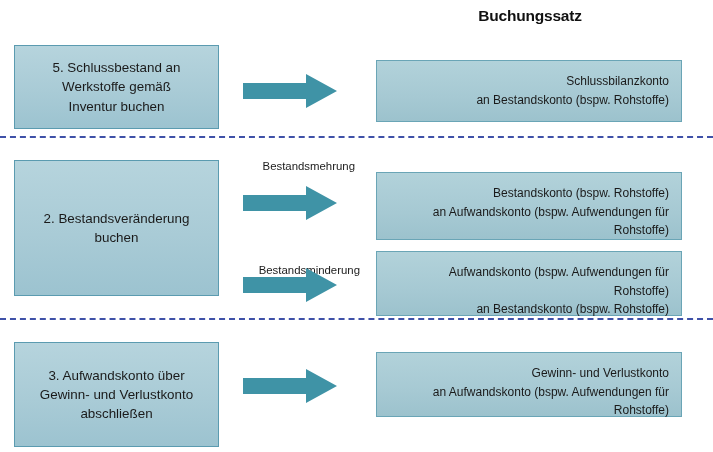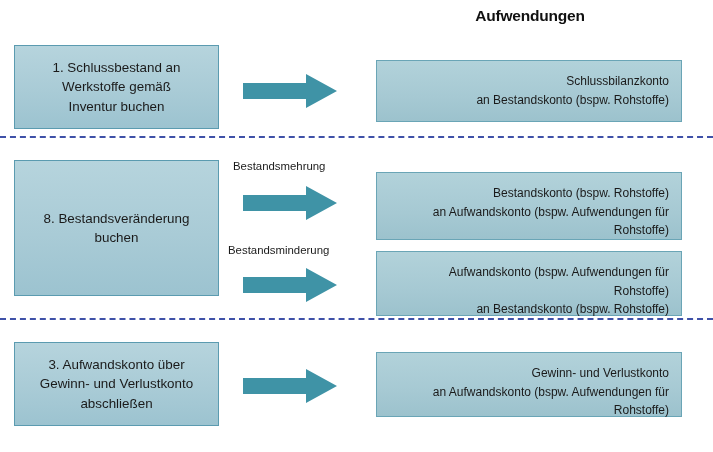--- a/index.html
+++ b/index.html
@@ -48,21 +48,21 @@
   .process-box .txt {
     font-size: 13.4px;
     line-height: 1.42;
     color: #1a1a1a;
     text-align: center;
     white-space: pre-line;
   }
 
   #process-box-1 { left: 14px; top: 45px;  width: 205px; height: 84px; }
   #process-box-2 { left: 14px; top: 160px; width: 205px; height: 136px; }
-  #process-box-3 { left: 14px; top: 342px; width: 205px; height: 84px; }
+  #process-box-3 { left: 14px; top: 342px; width: 205px; height: 105px; }
 
   
   .entry-box {
     position: absolute;
     box-sizing: border-box;
     border: 1px solid #6aa5b6;
     background: linear-gradient(to bottom, #b2d2da 0%, #a6c9d3 60%, #9cc2cd 100%);
     padding: 11px 12px 10px 12px;
   }
   .entry-box .txt {
@@ -90,65 +90,65 @@
   #arrow-2 { left: 243px; top: 186px; }
   #arrow-3 { left: 243px; top: 268px; }
   #arrow-4 { left: 243px; top: 369px; }
 
   
   .arrow-label {
     position: absolute;
     font-size: 11.4px;
     color: #1a1a1a;
     white-space: nowrap;
-    text-align: left;
+    text-align: right;
   }
   #arrow-label-1 { left: 233px; top: 160px; width: 122px; }
-  #arrow-label-2 { left: 228px; top: 244px; width: 132px; }
+  #arrow-label-2 { left: 228px; top: 264px; width: 132px; }
 
   
   .divider {
     position: absolute;
     left: 0;
     width: 713px;
     height: 0;
     border-top: 2px dashed #3f51a8;
   }
   #divider-1 { top: 136px; }
   #divider-2 { top: 318px; }
 </style>
 </head>
 <body>
 
 <div id="diagram">
 
 
-  <div class="col-header" id="header-right">Aufwendungen</div>
+  <div class="col-header" id="header-right">Buchungssatz</div>
 
   <div class="process-box" id="process-box-1">
-    <span class="txt">1. Schlussbestand an
+    <span class="txt">5. Schlussbestand an
 Werkstoffe gemäß
 Inventur buchen</span>
   </div>
 
   <div class="arrow" id="arrow-1">
     <svg viewBox="0 0 94 34" preserveAspectRatio="none">
       <polygon points="0,9 63,9 63,0 94,17 63,34 63,25 0,25" fill="#3f93a6"></polygon>
     </svg>
   </div>
 
   <div class="entry-box" id="entry-box-1">
     <div class="txt">Schlussbilanzkonto
           an Bestandskonto (bspw. Rohstoffe)</div>
   </div>
 
   <div class="divider" id="divider-1"></div>
 
   <div class="process-box" id="process-box-2">
-    <span class="txt">8. Bestandsveränderung
+    <span class="txt">2. Bestandsveränderung
 buchen</span>
   </div>
 
   <div class="arrow-label" id="arrow-label-1">Bestandsmehrung</div>
 
   <div class="arrow" id="arrow-2">
     <svg viewBox="0 0 94 34" preserveAspectRatio="none">
       <polygon points="0,9 63,9 63,0 94,17 63,34 63,25 0,25" fill="#3f93a6"></polygon>
     </svg>
   </div>

